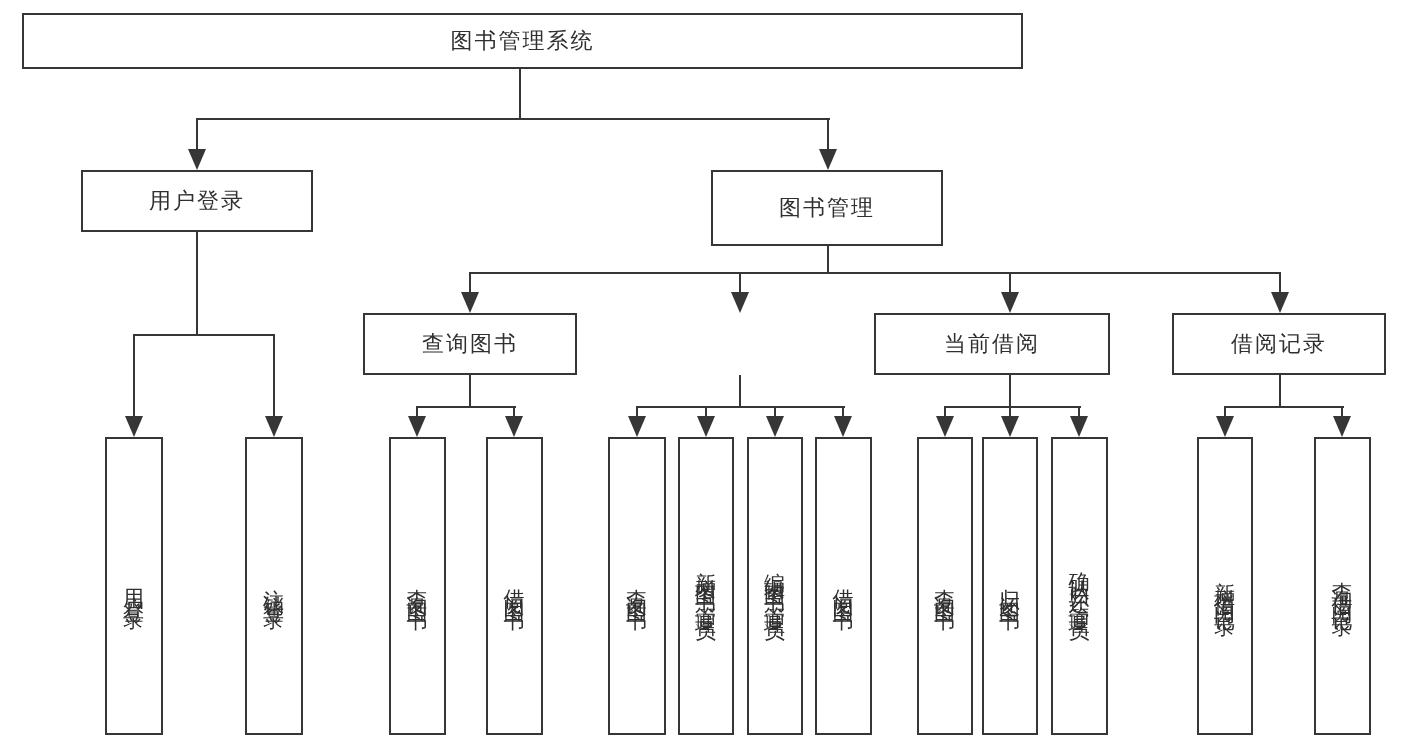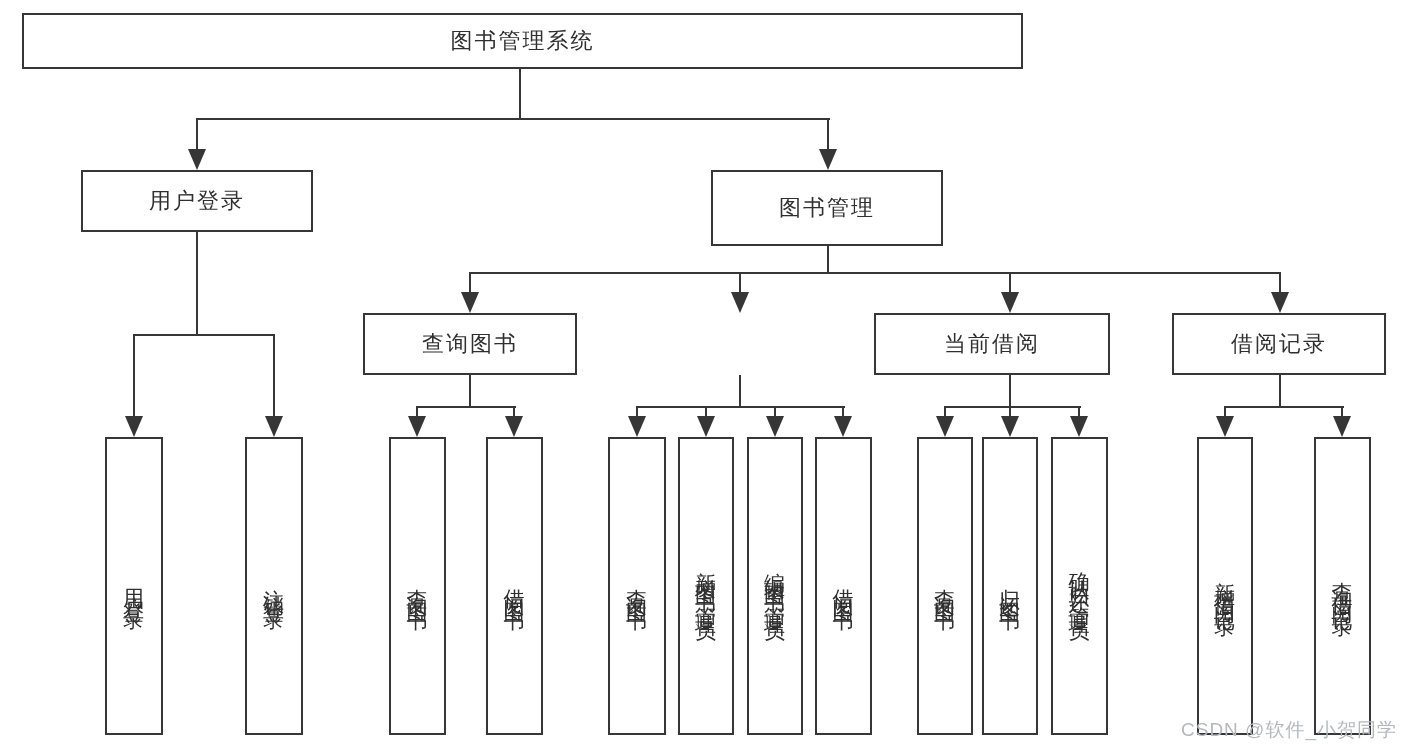--- a/index.html
+++ b/index.html
@@ -202,15 +202,14 @@
     <span class="vtext">确认归还（管理员）</span>
   </div>
 
   <div class="vbox" style="left:1197px;width:56px">
     <span class="vtext">新增借阅记录</span>
   </div>
   <div class="vbox" style="left:1314px;width:57px">
     <span class="vtext">查询借阅记录</span>
   </div>
 
-  <div class="watermark">CSDN @软件_小贺同学</div>
 
 </div>
 
 </body></html>

